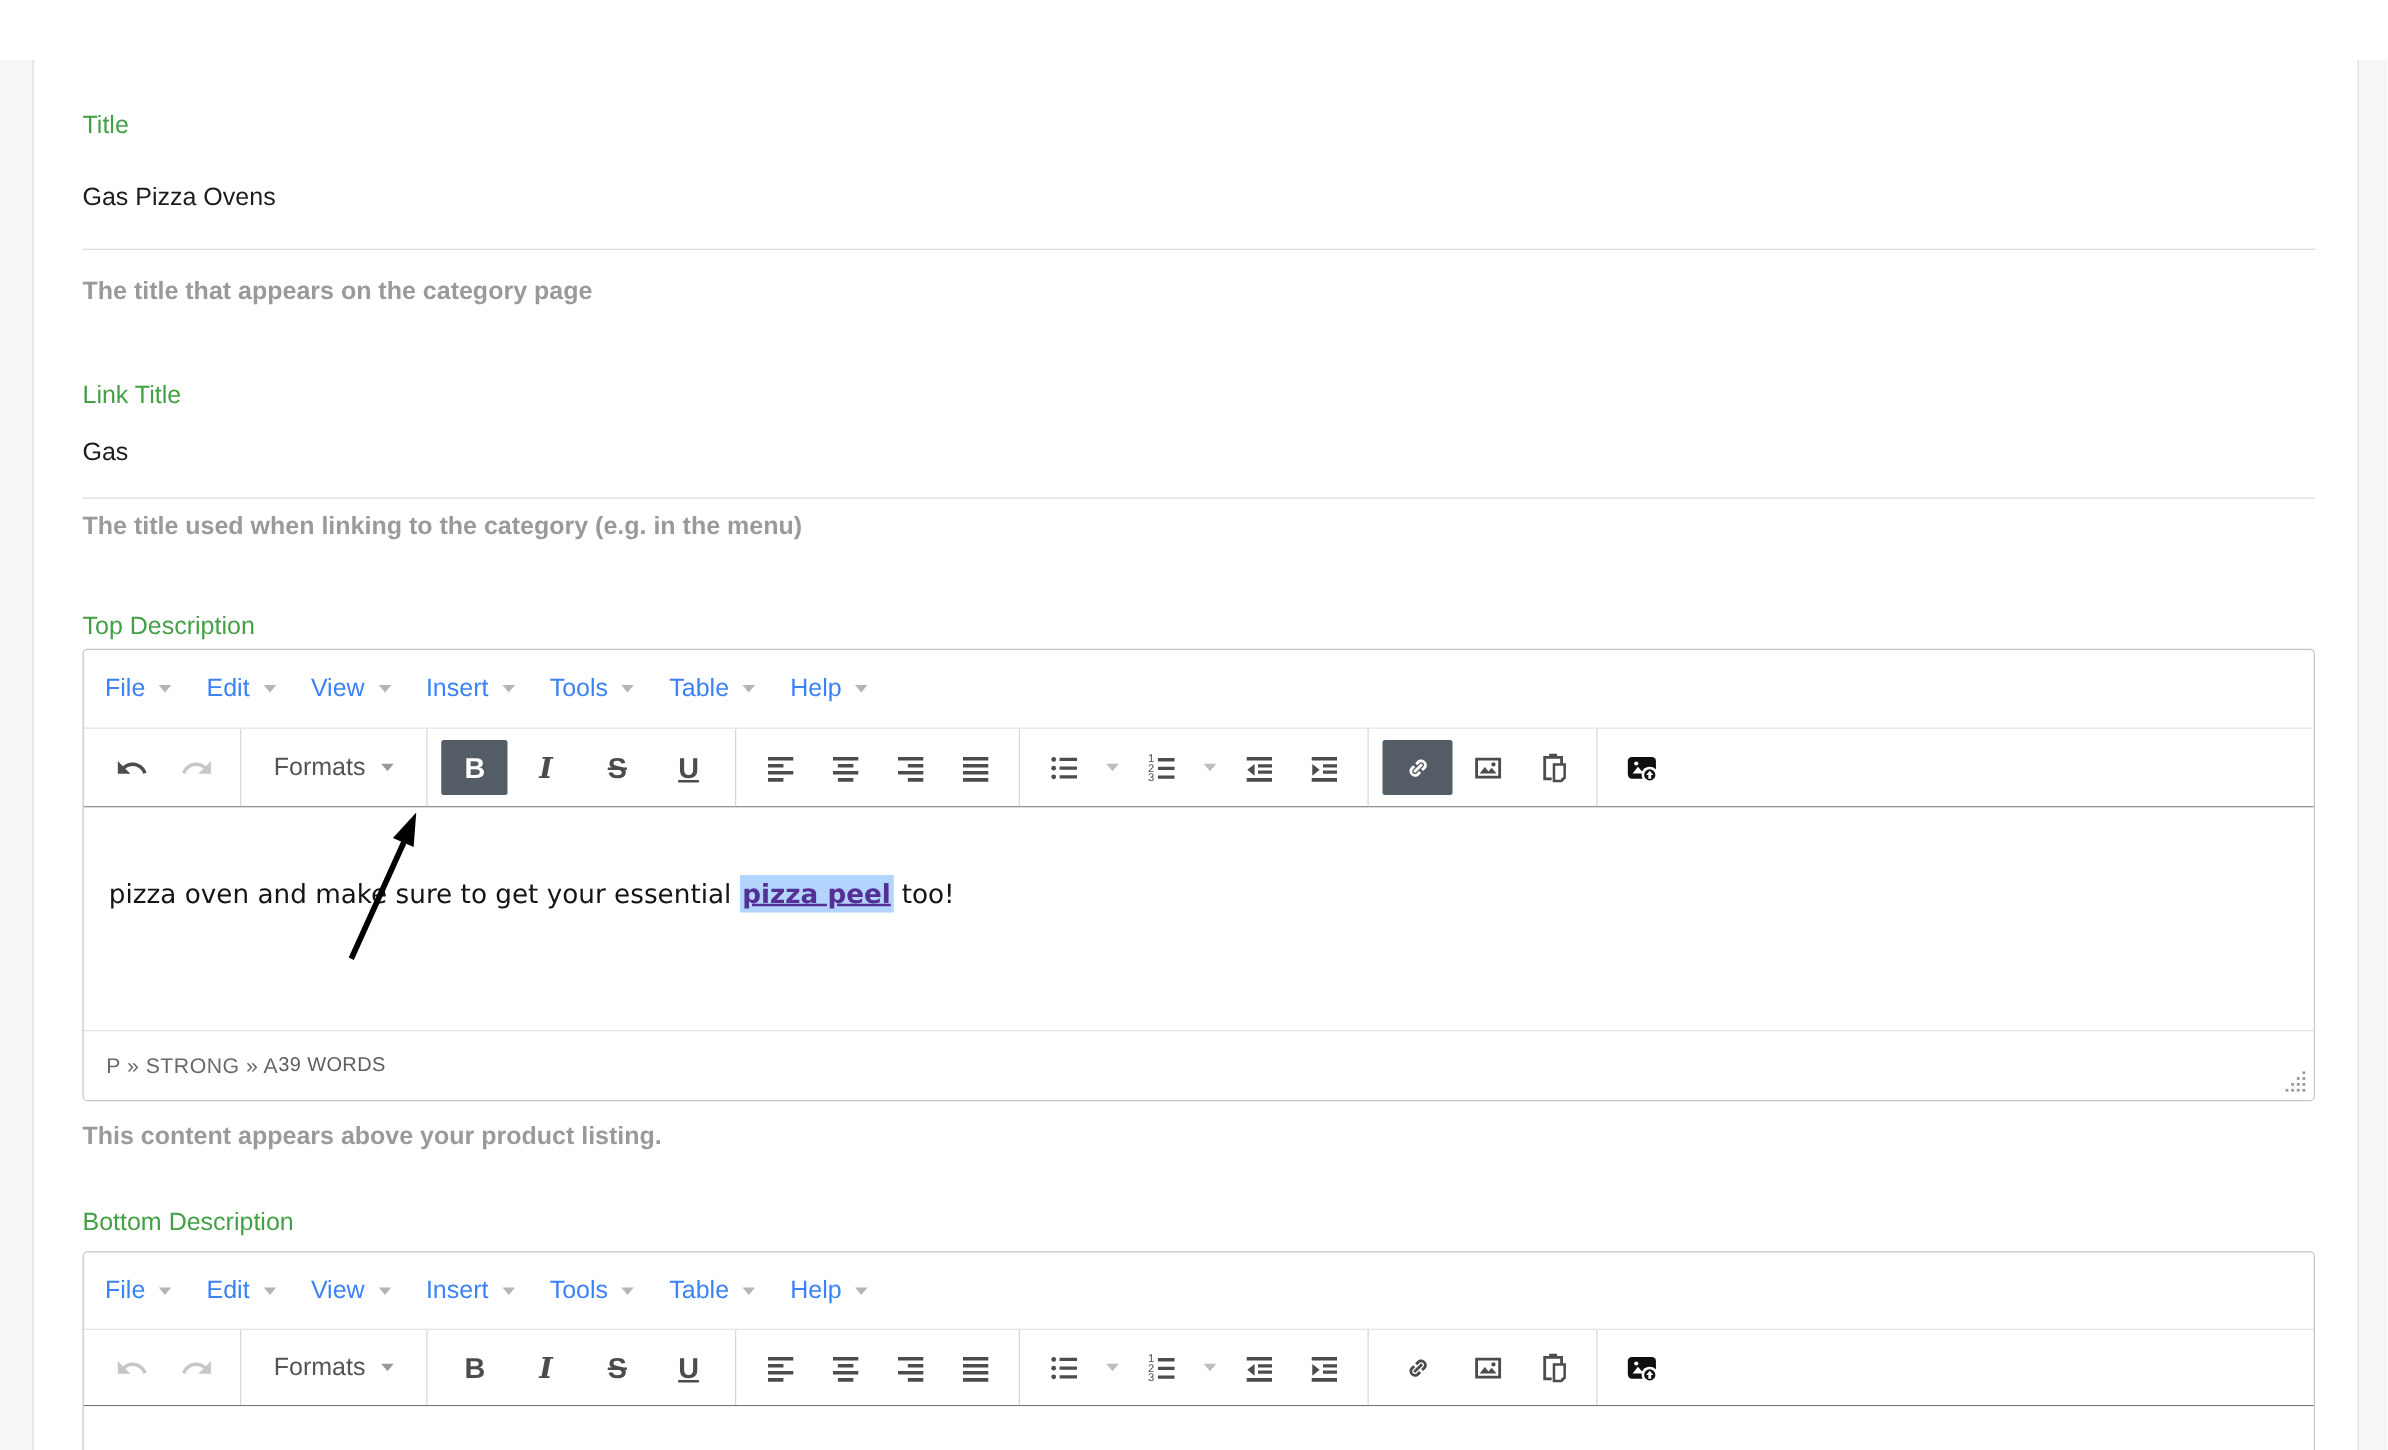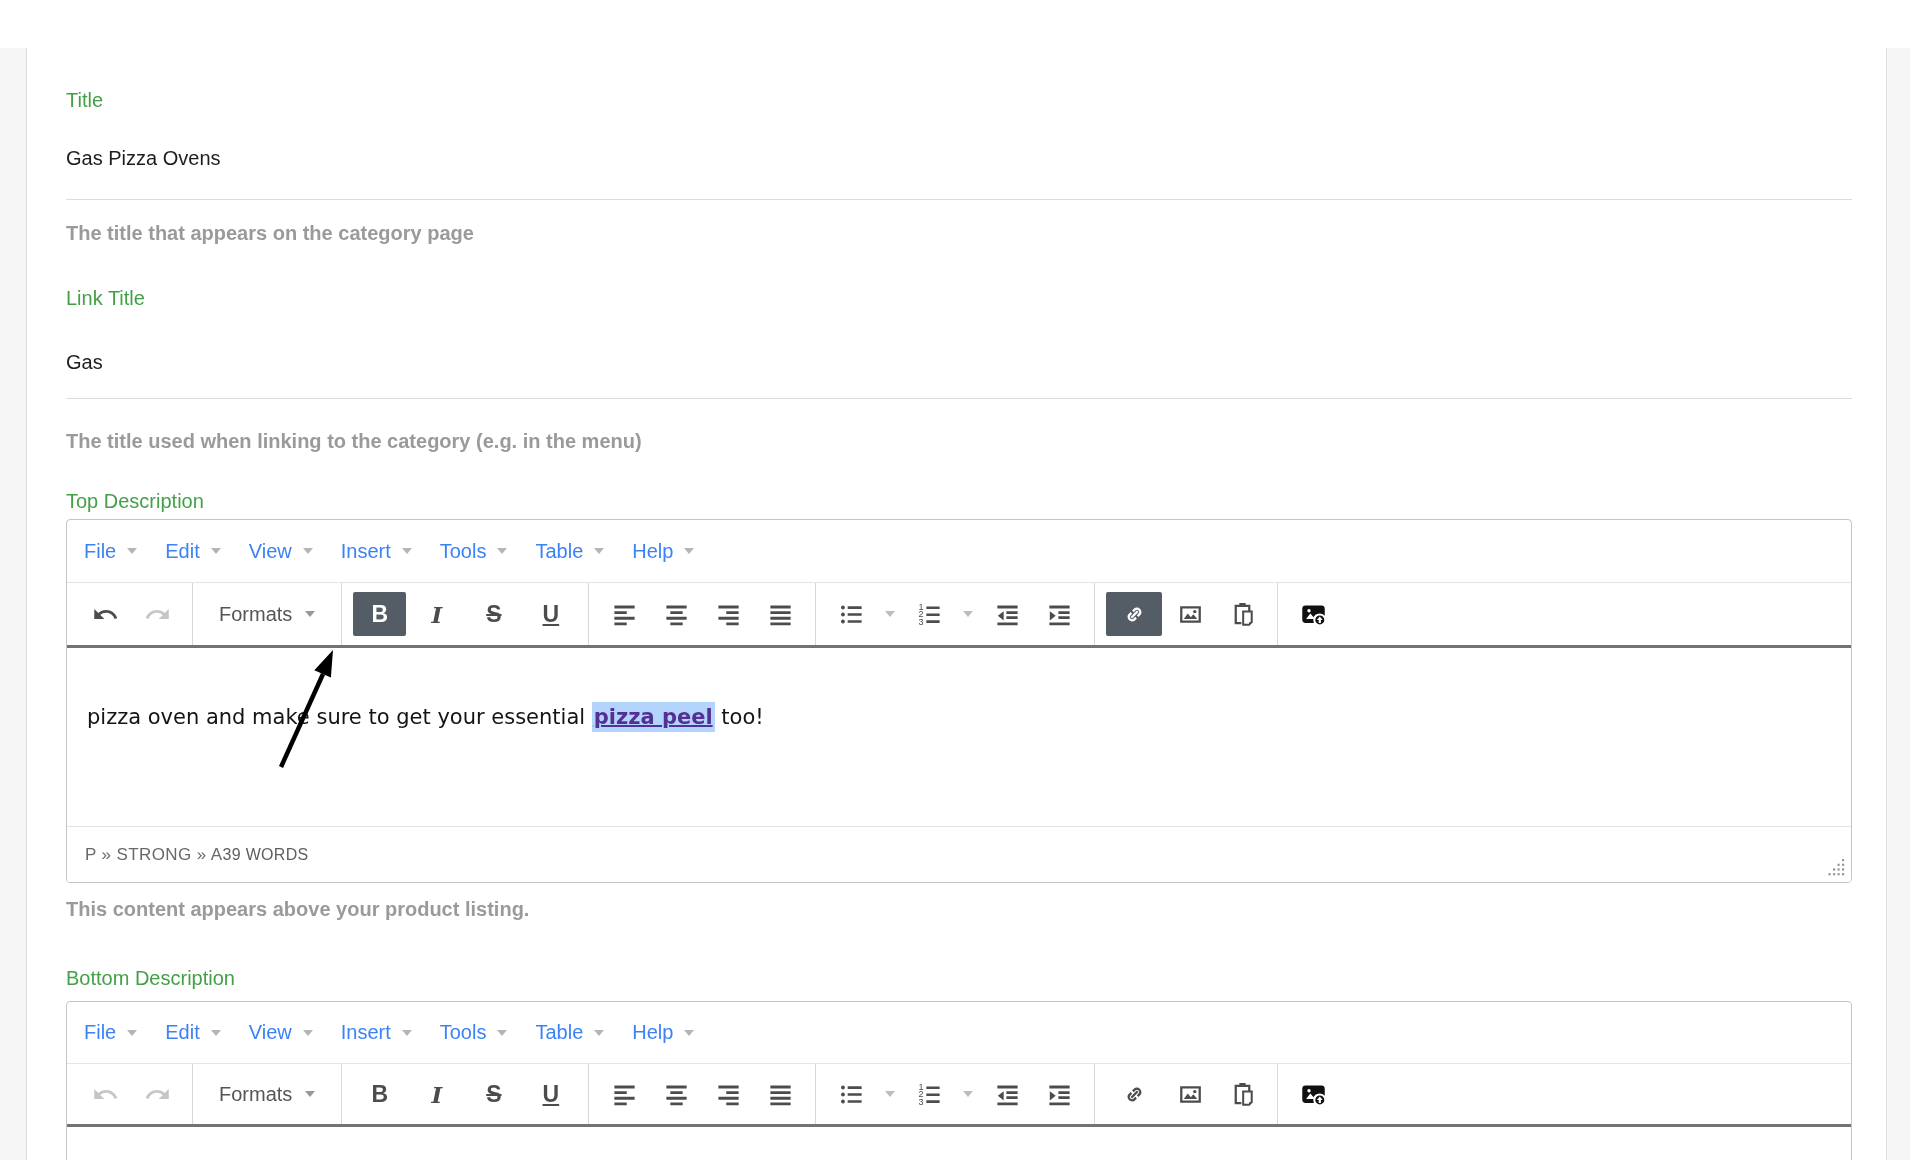--- a/index.html
+++ b/index.html
@@ -12,21 +12,21 @@
   .field-label{color:#43a047;font-size:20px;line-height:24px;}
   .field-value{color:#1d1d1d;font-size:20px;line-height:26px;}
   .field-rule{width:1786px;height:1px;background:#dcdcdc;}
   .help-text{color:#9a9a9a;font-size:20px;line-height:26px;font-weight:bold;}
 
   
   .mce{position:absolute;left:66px;width:1786px;background:#fff;border:1px solid #c5c5c5;border-radius:4px;overflow:hidden;box-sizing:border-box;}
   .mce-menubar{height:62px;display:flex;align-items:center;padding:0 17px;border-bottom:1px solid #e4e4e4;}
   .menu-item{display:flex;align-items:center;gap:11px;margin-right:28px;color:#3b82f6;font-size:20px;cursor:pointer;text-align:center;}
   .chev{width:0;height:0;border-left:5px solid transparent;border-right:5px solid transparent;border-top:6px solid #b5b5b5;}
-  .mce-toolbar{height:62px;display:flex;align-items:center;padding:0 12px;border-bottom:3px solid #737373;text-align:right;}
+  .mce-toolbar{height:62px;display:flex;align-items:center;padding:0 12px;border-bottom:1px solid #737373;text-align:right;}
   .tb{height:44px;min-width:48px;display:flex;align-items:center;justify-content:center;border-radius:2px;margin:0 2px;color:#4c4c4c;cursor:pointer;box-sizing:border-box;}
   .tb.active{background:#545d66;color:#fff;}
   .tb.disabled{color:#c6c6c6;cursor:default;}
   .tb-sep{width:1px;align-self:stretch;background:#d8d8d8;margin:0 9px;}
   .formats{display:flex;align-items:center;gap:13px;color:#555;font-size:20px;padding:0 15px;}
   .formats .chev{border-top-color:#999;}
   .list-chev{width:22px;min-width:22px;}
   .list-chev .chev{border-top-color:#b9bec2;}
   .letter{font-size:23px;font-weight:bold;width:53px;}
   .letter.it{font-family:"DejaVu Serif",serif;font-style:italic;font-weight:600;}
@@ -120,24 +120,24 @@
 
 <div class="page">
   <div class="rail-left"></div>
   <div class="rail-right"></div>
 
   <div class="abs field-label" style="top:40px">Title</div>
   <div class="abs field-value" style="top:97px">Gas Pizza Ovens</div>
   <div class="abs field-rule" style="top:151px"></div>
   <div class="abs help-text" style="top:172px">The title that appears on the category page</div>
 
-  <div class="abs field-label" style="top:238px">Link Title</div>
+  <div class="abs field-label" style="top:256px">Link Title</div>
   <div class="abs field-value" style="top:301px">Gas</div>
   <div class="abs field-rule" style="top:350px"></div>
-  <div class="abs help-text" style="top:380px">The title used when linking to the category (e.g. in the menu)</div>
+  <div class="abs help-text" style="top:360px">The title used when linking to the category (e.g. in the menu)</div>
 
   <div class="abs field-label" style="top:441px">Top Description</div>
 
   <div class="mce" style="top:471px">
     <div class="mce-menubar">
       <div class="menu-item">
           <span>File</span>
           <i class="chev"></i>
         </div>
       <div class="menu-item">

